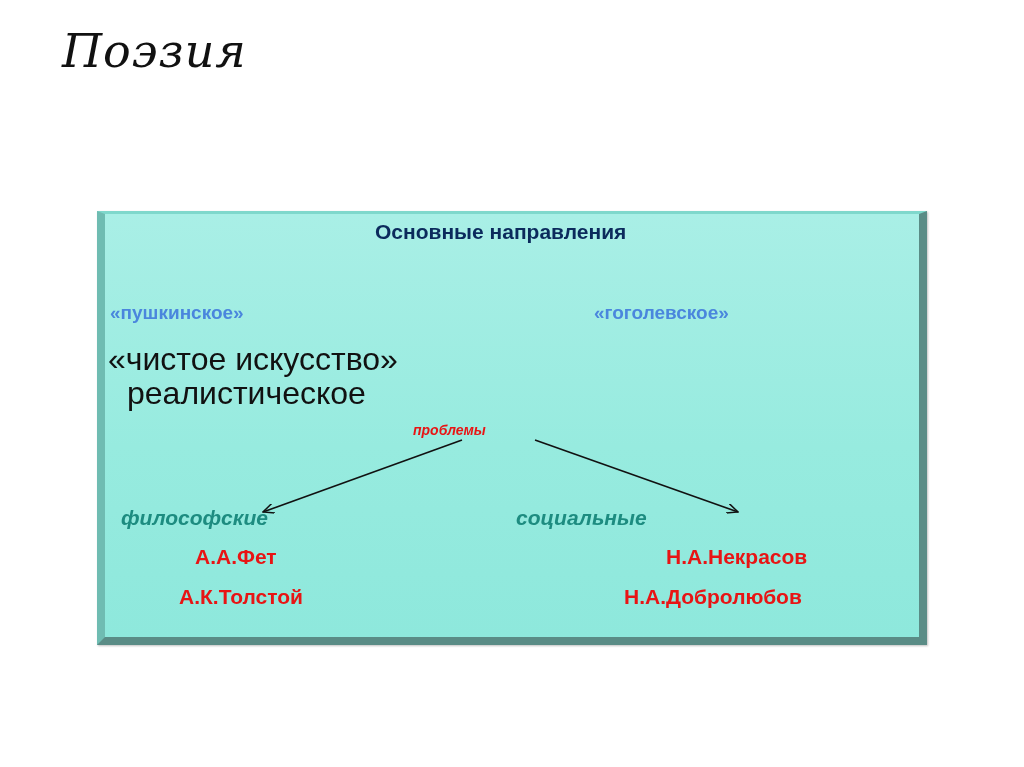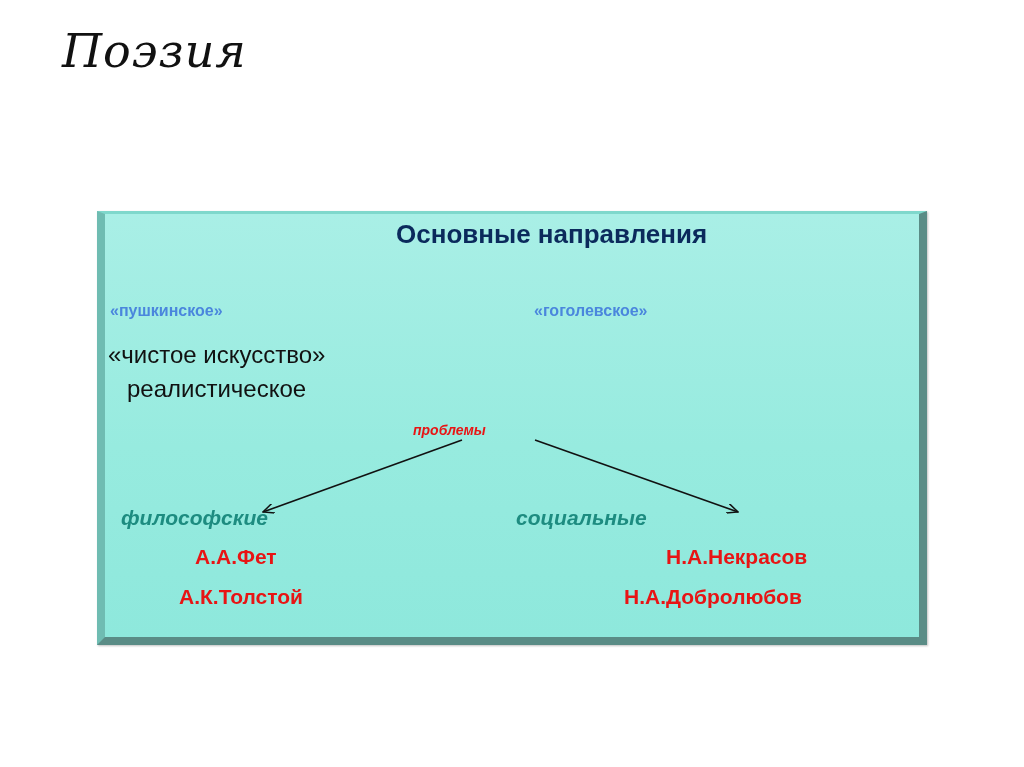--- a/index.html
+++ b/index.html
@@ -39,35 +39,34 @@
       border-bottom: 8px solid #5a8c86;
       box-shadow: 1px 1px 2px rgba(0,0,0,0.25);
     }
     .t {
       position: absolute;
       white-space: nowrap;
       line-height: 1;
     }
     .heading {
       font-weight: bold;
-      font-size: 26px;
+      font-size: 21px;
       color: #0b2a5c;
       left: 375px;
       top: 221px;
-      margin-left: 21px;
     }
     .direction {
       font-weight: bold;
-      font-size: 16px;
+      font-size: 19px;
       color: #4a86dd;
     }
     .dir-left { left: 110px; top: 303px; }
-    .dir-right { left: 534px; top: 303px; }
+    .dir-right { left: 594px; top: 303px; }
     .big {
-      font-size: 24px;
+      font-size: 32px;
       color: #111111;
     }
     .big-1 { left: 108px; top: 343px; }
     .big-2 { left: 127px; top: 377px; }
     .problems {
       left: 413px;
       top: 423px;
       font-weight: bold;
       font-style: italic;
       font-size: 14px;

